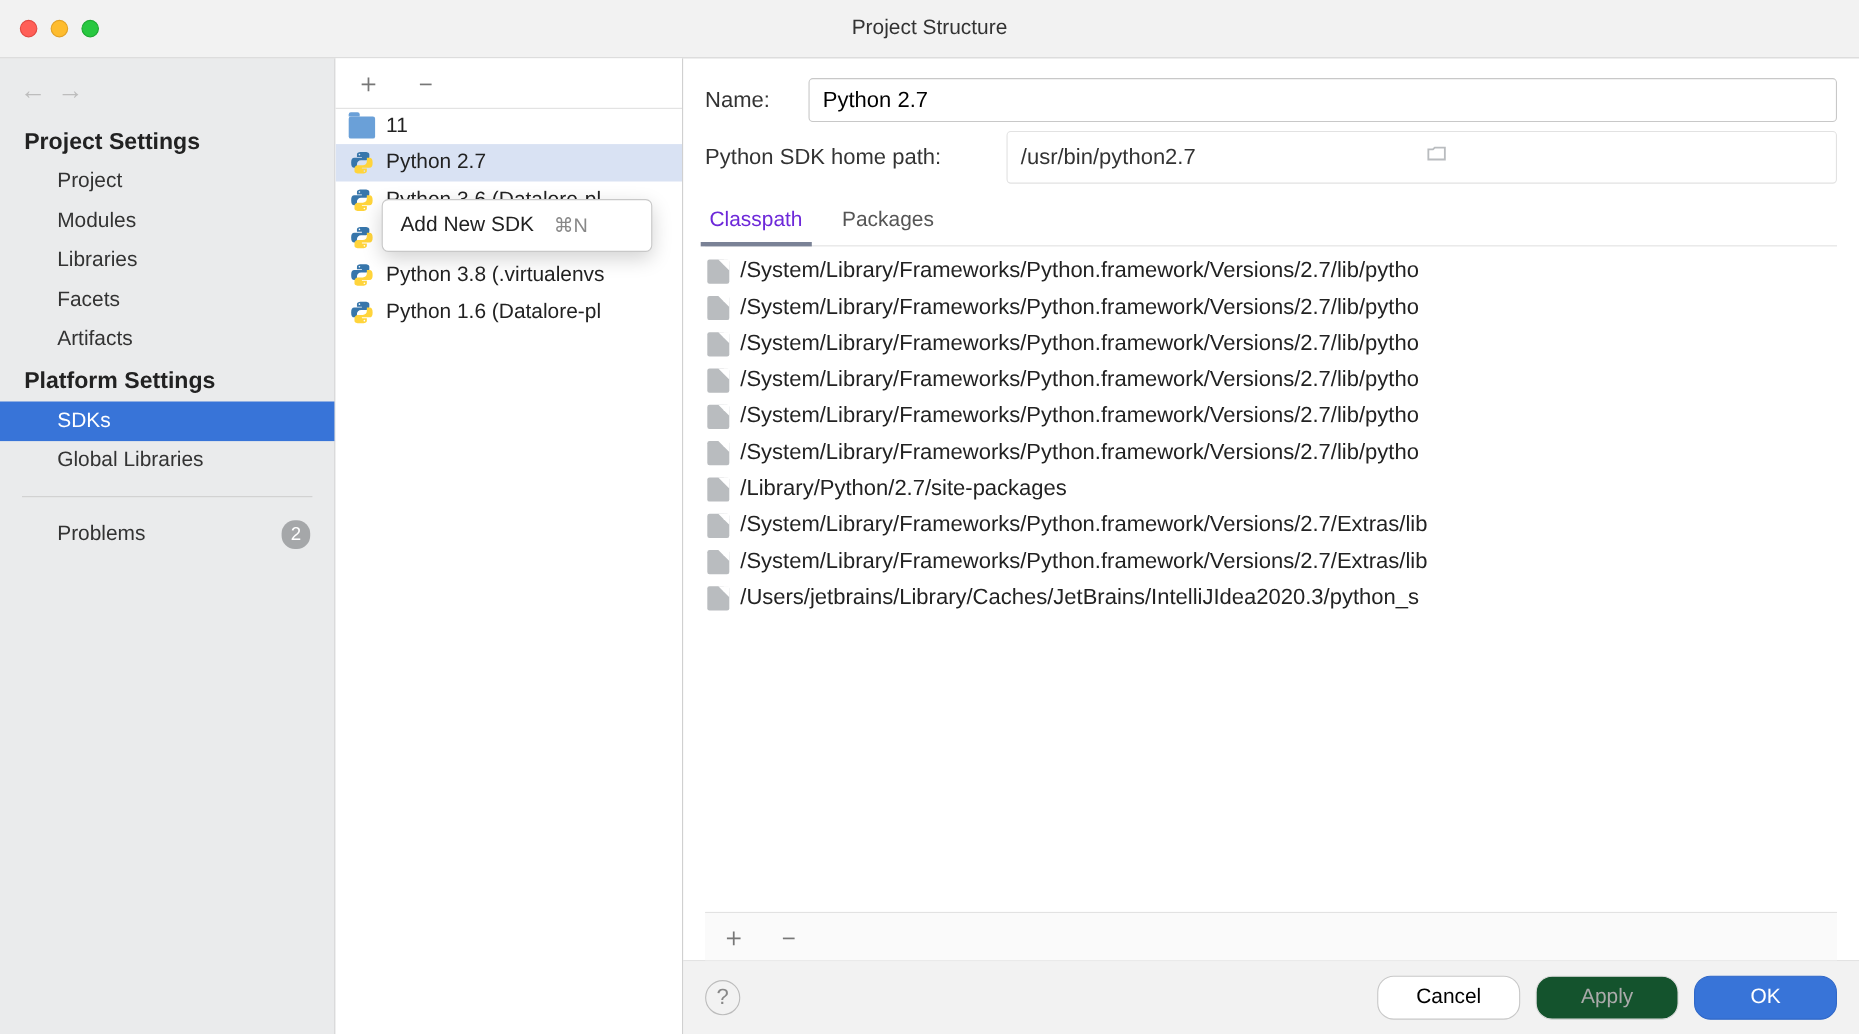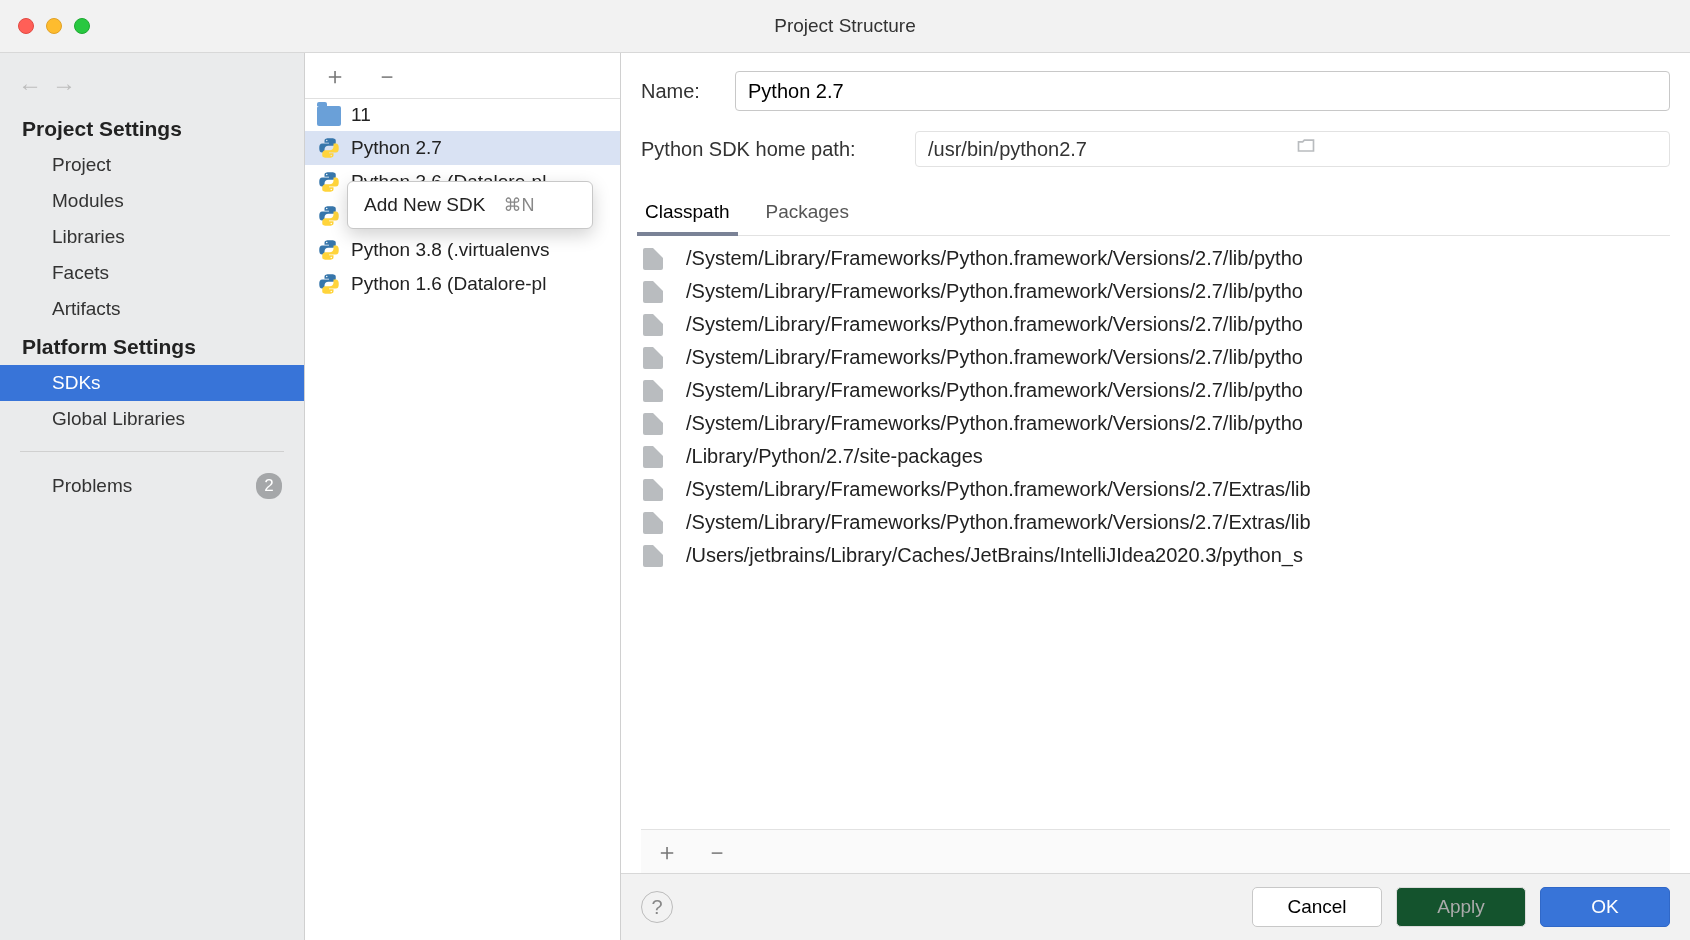--- a/index.html
+++ b/index.html
@@ -213,36 +213,36 @@
   display: flex;
   flex-direction: column;
   padding: 18px 20px 0;
   min-height: 0;
   border-bottom: 1px solid #d8d8d8;
 }
 .form-row {
   display: flex;
   align-items: center;
   gap: 14px;
-  margin-bottom: 20px;
+  margin-bottom: 8px;
 }
 .form-label { font-size: 20px; color: #333; min-width: 80px; }
 .form-label.wide { min-width: 260px; }
 .text-input {
   flex: 1;
   height: 40px;
   border: 1px solid #c8c8c8;
   border-radius: 4px;
   padding: 0 12px;
   font-size: 20px;
   background: #fff;
 }
 .path-box {
   flex: 1;
-  height: 36px;
+  height: 48px;
   border: 1px solid #e2e2e2;
   border-radius: 4px;
   display: flex;
   align-items: center;
   padding: 0 8px 0 12px;
   font-size: 20px;
   color: #333;
 }
 .path-box span { flex: 1; }
 .browse-icon { color: #aaa; font-size: 22px; }
@@ -253,38 +253,38 @@
   border-bottom: 1px solid #e2e2e2;
 }
 .tab {
   padding: 10px 4px 12px;
   font-size: 19px;
   color: #555;
   cursor: pointer;
   position: relative;
 }
 .tab.active {
-  color: #000000;
+  color: #6d28d9;
 }
 .tab.active::after {
   content: "";
   position: absolute;
   left: -4px; right: -4px; bottom: -1px;
   height: 4px;
   background: #7a8296;
 }
 .classpath-list {
   flex: 1;
   overflow: hidden;
   padding-top: 6px;
 }
 .cp-item {
   display: flex;
   align-items: center;
-  gap: 23px;
+  gap: 10px;
   padding: 5px 2px;
   font-size: 20px;
   white-space: nowrap;
   overflow: hidden;
 }
 .cp-toolbar {
   height: 44px;
   display: flex;
   align-items: center;
   gap: 18px;
@@ -311,21 +311,21 @@
   cursor: pointer;
 }
 .footer-buttons {
   margin-left: auto;
   display: flex;
   gap: 14px;
 }
 .btn {
   height: 40px;
   min-width: 130px;
-  border-radius: 5px;
+  border-radius: 15px;
   border: 1px solid #c8c8c8;
   background: #fff;
   font-size: 19px;
   cursor: pointer;
   padding: 0 18px;
 }
 .btn:disabled { color: #aaa; background: #14532d; border-color: #dcdcdc; cursor: default; }
 .btn.primary {
   background: #3874d8;
   border-color: #3068c8;

